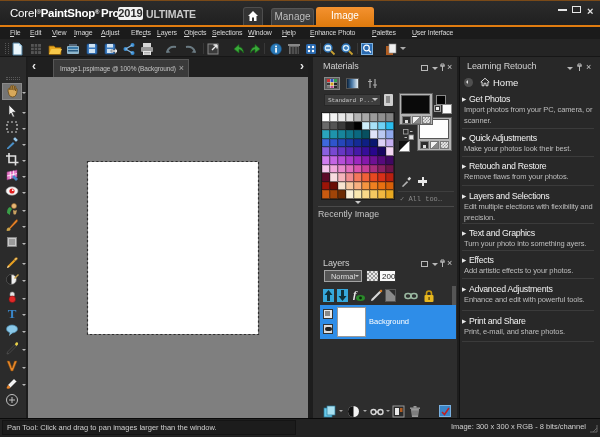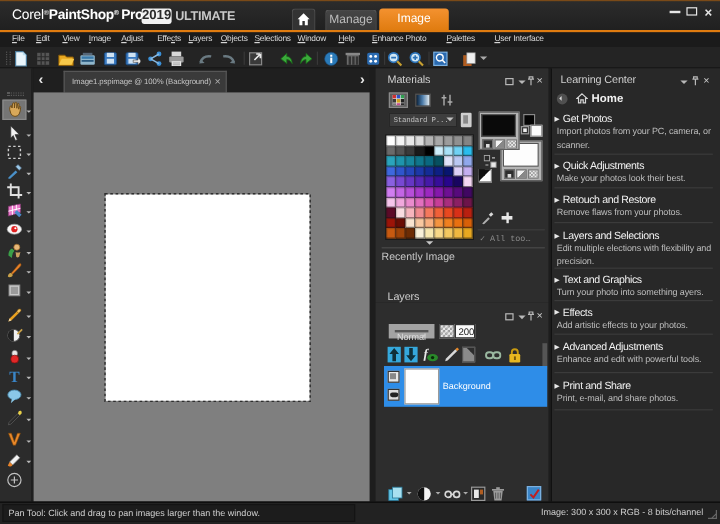--- a/index.html
+++ b/index.html
@@ -324,30 +324,30 @@
   </svg>
 <div class="a" style="left:418px;top:177px;width:9px;height:9px">
     <span style="position:absolute;left:3.5px;top:0;width:2.5px;height:9px;background:#e8e8e8"></span>
     <span style="position:absolute;left:0;top:3.2px;width:9px;height:2.5px;background:#e8e8e8"></span>
   </div>
 <div class="a" style="left:398px;top:191px;width:56px;height:1px;background:#3e3e3e"></div>
 <div class="a" style="left:400px;top:195px;color:#8a8a8a;font-size:7px;font-family:'Liberation Mono',monospace;white-space:nowrap">✓ All too…</div>
 <div class="a" style="left:318px;top:206px;width:136px;height:1px;background:#4a4a4a"></div>
 <div class="a pic" style="left:318px;top:209px;font-size:8.8px;color:#c6c6c6">Recently Image</div>
 <div class="a" style="left:313px;top:252px;width:144px;height:166px;background:#2d2d2d"></div>
-<div class="a pt" style="left:323px;top:242px">Layers</div>
+<div class="a pt" style="left:323px;top:258px">Layers</div>
 <div class="a" style="left:0;top:0;width:600px;height:0">
     <span style="position:absolute;left:421px;top:261px;width:7px;height:6px;border:1px solid #b8b8b8"></span>
     <span style="position:absolute;left:432px;top:263px;width:0;height:0;border:3px solid transparent;border-top-color:#b8b8b8"></span>
     <svg style="position:absolute;left:439px;top:259px" width="7" height="9" viewBox="0 0 7 9">
       <path d="M1 3 h5 M3.5 3 v5 M2 1 h3 v2 h-3 z" stroke="#b8b8b8" stroke-width="1" fill="none"></path>
     </svg>
     <span style="position:absolute;left:447px;top:258px;color:#c8c8c8;font-size:9px">×</span>
   </div>
-<div class="a" style="left:324px;top:270px;width:38px;height:12px;background:#555;border:5px solid #a3a3a3;color:#ddd;font-size:7.5px;line-height:11px;text-align:center">Normal<span style="position:absolute;right:2px;top:4px;width:0;height:0;border:2.5px solid transparent;border-top-color:#ccc"></span></div>
+<div class="a" style="left:324px;top:270px;width:38px;height:12px;background:#555;border:1px solid #a3a3a3;color:#ddd;font-size:7.5px;line-height:11px;text-align:center">Normal<span style="position:absolute;right:2px;top:4px;width:0;height:0;border:2.5px solid transparent;border-top-color:#ccc"></span></div>
 <div class="a chk" style="left:366px;top:270px;width:13px;height:12px;border:1px solid #333;background-size:4px 4px;background-position:0 0,2px 2px"></div>
 <div class="a" style="left:379px;top:270px;width:17px;height:12px;background:#fafafa;border:1px solid #333;color:#222;font-size:8px;line-height:11px;padding-left:2px">200</div>
 <div class="a" style="left:323px;top:289px;width:11px;height:13px;background:#35a8dc"></div>
 <svg class="a" style="left:323px;top:289px" width="11" height="13" viewBox="0 0 11 13">
     <path d="M5.5 1 L9.5 6 H7 V12 H4 V6 H1.5 Z" fill="#10303a"></path>
   </svg>
 <div class="a" style="left:337px;top:289px;width:11px;height:13px;background:#35a8dc"></div>
 <svg class="a" style="left:337px;top:289px" width="11" height="13" viewBox="0 0 11 13">
     <path d="M5.5 12 L9.5 7 H7 V1 H4 V7 H1.5 Z" fill="#10303a"></path>
   </svg>
@@ -412,33 +412,33 @@
     <rect x="1" y="2.5" width="10" height="1.4" fill="#9a9a9a"></rect>
     <rect x="4.5" y="1" width="3" height="1.8" fill="#9a9a9a"></rect>
     <path d="M4 5.5 v5 M6 5.5 v5 M8 5.5 v5" stroke="#555" stroke-width=".8"></path>
   </svg>
 <div class="a" style="left:439px;top:405px;width:12px;height:12px;background:#3a85c8;border:1px solid #7ab0e0">
     <svg style="position:absolute;left:1px;top:1px" width="9" height="9" viewBox="0 0 9 9">
       <path d="M1 5 l2.5 2.5 L8 1" stroke="#c02020" stroke-width="1.6" fill="none"></path>
     </svg>
   </div>
 <div class="a" style="left:459px;top:57px;width:141px;height:361px;background:#282828;border-left:1px solid #111"></div>
-<div class="a pt" style="left:467px;top:61px">Learning Center</div>
+<div class="a pt" style="left:467px;top:61px">Learning Retouch</div>
 <span class="a" style="left:567px;top:67px;width:0;height:0;border:3px solid transparent;border-top-color:#b8b8b8"></span>
 <svg class="a" style="left:576px;top:63px" width="7" height="9" viewBox="0 0 7 9">
     <path d="M1 3 h5 M3.5 3 v5 M2 1 h3 v2 h-3 z" stroke="#b8b8b8" stroke-width="1" fill="none"></path>
   </svg>
 <span class="a" style="left:586px;top:62px;color:#c8c8c8;font-size:9px">×</span>
 <div class="a" style="left:464px;top:78px;width:9px;height:9px;border-radius:50%;background:#4f4f4f">
     <span style="position:absolute;left:2px;top:2px;width:0;height:0;border:2.5px solid transparent;border-right-color:#ddd;border-left-width:0"></span>
   </div>
 <svg class="a" style="left:480px;top:77px" width="10" height="10" viewBox="0 0 12 12">
     <path d="M6 1.5 L11 6 H9.5 V10.5 H7.2 V7.5 H4.8 V10.5 H2.5 V6 H1 Z" fill="none" stroke="#d8d8d8" stroke-width="1.2"></path>
   </svg>
-<div class="a" style="left:493px;top:77px;font-size:9.5px;font-weight:bold;color:#f2f2f2">Home</div>
+<div class="a" style="left:493px;top:77px;font-size:9.5px;font-weight:normal;color:#f2f2f2">Home</div>
 <div class="a" style="left:0;top:0;width:600px;height:0">
     <div class="lch" style="top:94px"><span class="tri">▶</span>Get Photos</div>
     <div class="lcd" style="top:105px">Import photos from your PC, camera, or</div>
     <div class="lcd" style="top:116px">scanner.</div>
     <div class="lch" style="top:133px"><span class="tri">▶</span>Quick Adjustments</div>
     <div class="lcd" style="top:144px">Make your photos look their best.</div>
     <div class="lch" style="top:161px"><span class="tri">▶</span>Retouch and Restore</div>
     <div class="lcd" style="top:172px">Remove flaws from your photos.</div>
     <div class="lch" style="top:191px"><span class="tri">▶</span>Layers and Selections</div>
     <div class="lcd" style="top:202px">Edit multiple elections with flexibility and</div>

